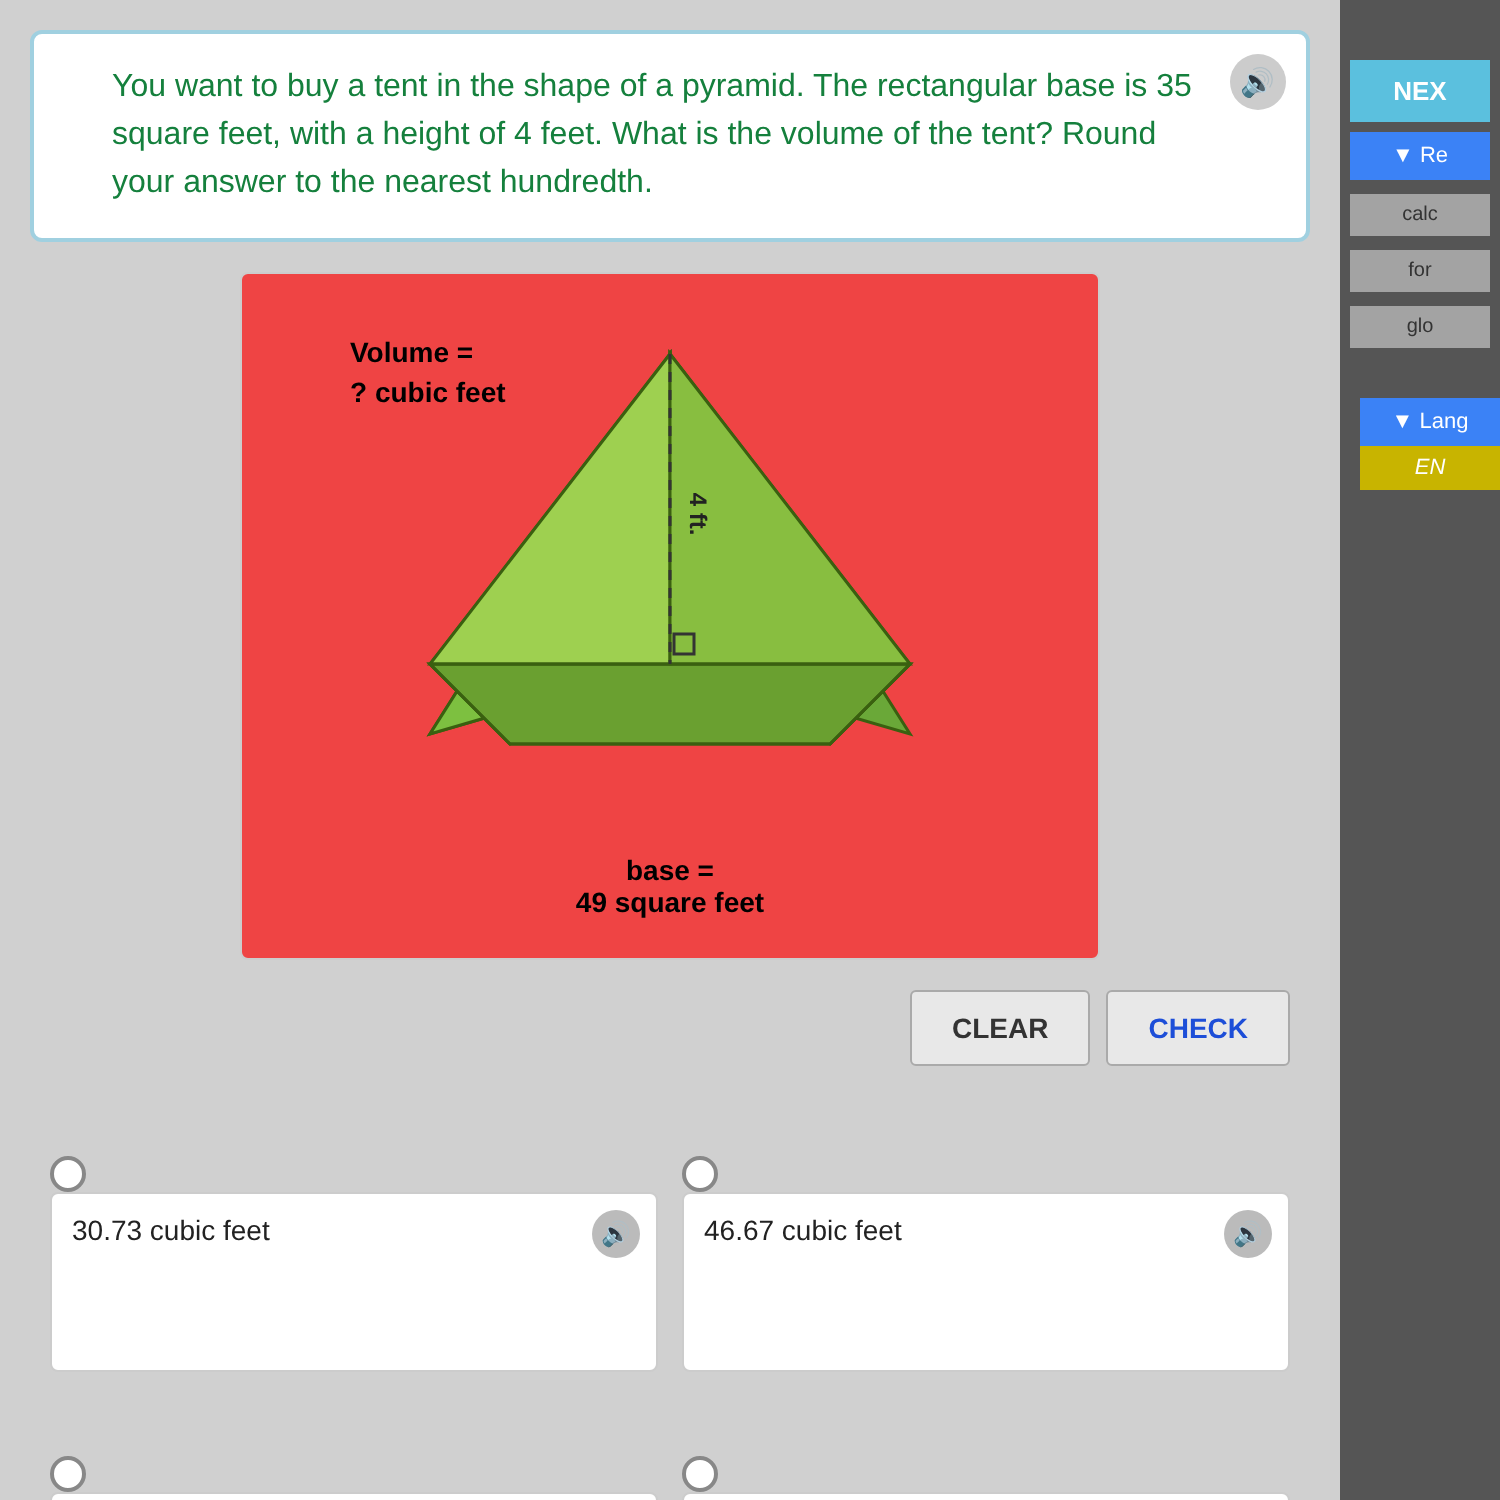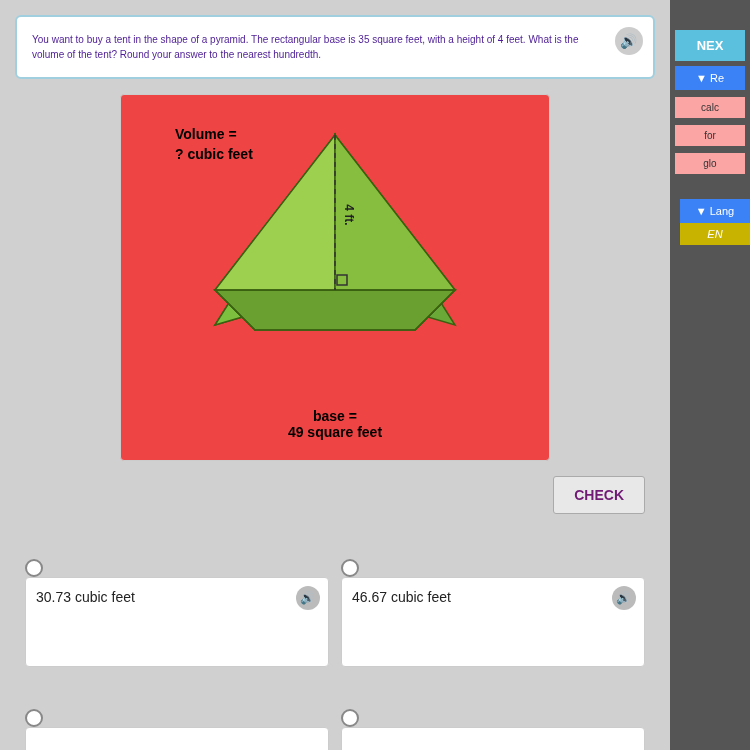--- a/index.html
+++ b/index.html
@@ -45,21 +45,21 @@
       font-size: 11px;
       padding: 6px 5px;
       width: 70px;
       text-align: center;
       position: relative;
     }
     .sidebar-section::before {
       content: '▼ ';
     }
     .sidebar-item {
-      background: #fca5a5;
+      background: #a3a3a3;
       color: #333;
       font-size: 10px;
       padding: 5px 4px;
       width: 70px;
       text-align: center;
       margin-top: 2px;
     }
     .sidebar-en {
       background: #c8b400;
       color: white;
@@ -83,23 +83,24 @@
     
     .question-box {
       background: white;
       border: 2px solid #a0d0e0;
       border-radius: 6px;
       padding: 15px 40px 15px 15px;
       position: relative;
       margin-bottom: 15px;
     }
     .question-text {
-      font-size: 10px;
-      color: #4c1d95;
+      font-size: 16px;
+      color: #15803d;
       line-height: 1.5;
+      margin-left: 24px;
     }
     .audio-btn-question {
       position: absolute;
       top: 10px;
       right: 10px;
       width: 28px;
       height: 28px;
       background: #ccc;
       border-radius: 50%;
       display: flex;
@@ -141,21 +142,21 @@
     
     .pyramid-svg {
       width: 360px;
       height: 250px;
     }
 
     .base-label {
       text-align: center;
       font-size: 14px;
       font-weight: bold;
-      margin-top: 23px;
+      margin-top: 0;
     }
 
     
     .action-row {
       display: flex;
       justify-content: flex-end;
       gap: 8px;
       margin-bottom: 15px;
       padding-right: 10px;
     }
@@ -170,21 +171,21 @@
       color: #333;
     }
     .btn-check {
       background: #e8e8e8;
       border: 1px solid #aaa;
       padding: 10px 20px;
       font-size: 14px;
       font-weight: bold;
       cursor: pointer;
       border-radius: 3px;
-      color: #701a75;
+      color: #1d4ed8;
     }
 
     
     .answers-grid {
       display: grid;
       grid-template-columns: 1fr 1fr;
       gap: 12px;
       padding: 0 10px;
     }
 
@@ -292,20 +293,21 @@
         <text x="190" y="100" font-size="12" font-weight="bold" fill="#222" transform="rotate(90, 190, 100)" text-anchor="middle">4 ft.</text>
       </svg>
     </div>
     <div class="base-label">
       <span>base =</span><br>
       <span>49 square feet</span>
     </div>
   </div>
 
   <div class="action-row">
+    <button class="btn-clear">CLEAR</button>
     <button class="btn-check">CHECK</button>
   </div>
 
   <div class="answers-grid">
 
     <div>
       <div class="answer-radio-row">
         <div class="answer-radio"></div>
       </div>
       <div class="answer-card">

